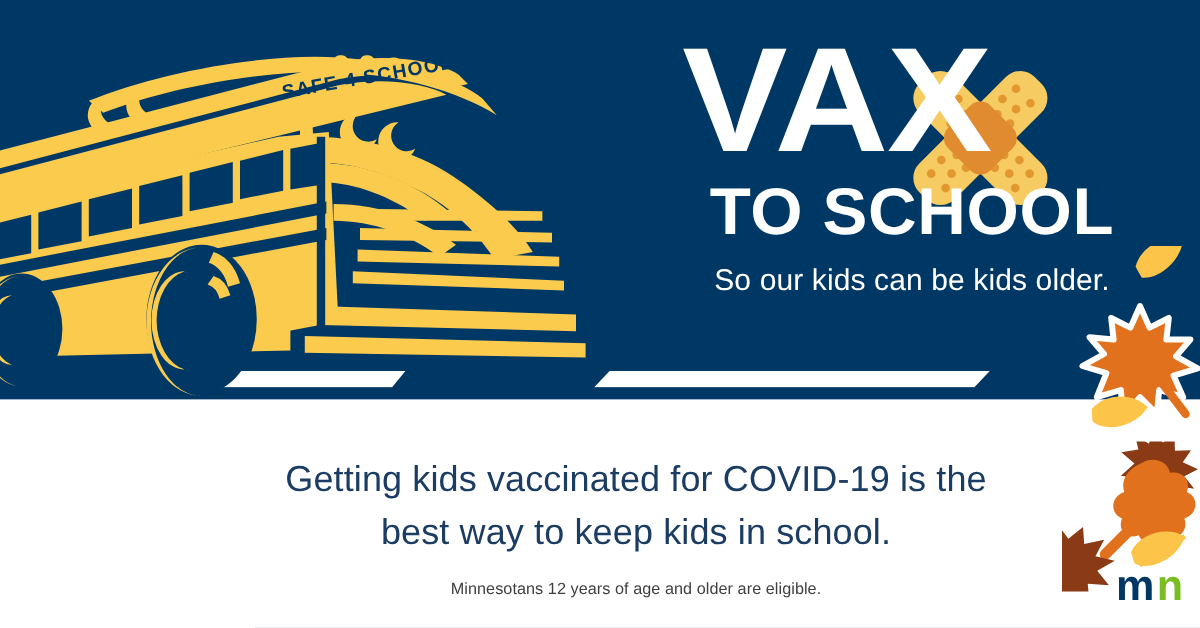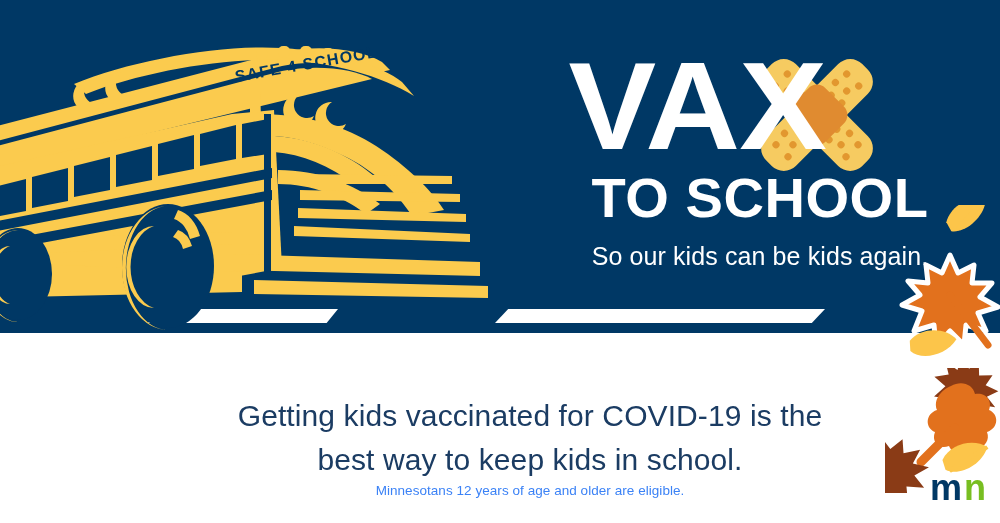--- a/index.html
+++ b/index.html
@@ -21,21 +21,21 @@
   
   .road-dash{position:absolute;bottom:10px;height:14px;background:#ffffff;}
   .rd1{left:148px;width:190px;clip-path:polygon(6% 0,100% 0,94% 100%,0 100%);}
   .rd2{left:495px;width:330px;clip-path:polygon(4% 0,100% 0,96% 100%,0 100%);}
 
   
   .bus{position:absolute;left:-18px;top:18px;width:560px;height:312px;}
 
   
   .headline{
-    position:absolute;left:560px;top:49px;width:400px;
+    position:absolute;left:560px;top:27px;width:400px;
     text-align:center;
   }
   .vax{
     color:#ffffff;
     font-family:"Liberation Sans",sans-serif;
     font-weight:700;
     font-size:124px;
     line-height:0.92;
     letter-spacing:-1px;
     margin:0;
@@ -67,32 +67,32 @@
   .bandage{position:absolute;left:742px;top:40px;width:150px;height:150px;}
 
   
   .lower{
     position:absolute;left:0;top:333px;width:1000px;height:190px;
     background:#ffffff;
   }
   .mn-arm{position:absolute;left:16px;top:366px;width:150px;height:150px;}
 
   .body-copy{
-    position:absolute;left:200px;top:394px;width:660px;
+    position:absolute;left:200px;top:378px;width:660px;
     text-align:center;
     color:#1b3c63;
     font-size:30px;
     line-height:1.45;
     font-weight:400;
     letter-spacing:0.1px;
   }
   .fineprint{
     position:absolute;left:200px;top:483px;width:660px;
     text-align:center;
-    color:#3b82f6;
+    color:#404040;
     font-size:13.5px;
     letter-spacing:0.05px;
   }
 
   
   .leaves-top{position:absolute;left:890px;top:205px;width:115px;height:175px;}
   .leaves-bottom{position:absolute;left:885px;top:368px;width:120px;height:125px;}
   .mn-logo{position:absolute;left:930px;top:470px;width:64px;height:36px;}
 </style>
 </head>
@@ -228,21 +228,21 @@
           </g>
         </g>
         <rect x="-25" y="-25" width="50" height="50" rx="12" fill="#E08B30" transform="rotate(45)"></rect>
       </g>
     </svg>
   </div>
 
   <div class="headline">
     <div class="vax">VAX</div>
     <div class="toschool">TO SCHOOL</div>
-    <div class="tagline">So our kids can be kids again.</div>
+    <div class="tagline">So our kids can be kids older.</div>
   </div>
 
   <div class="lower"></div>
 
 
   <div class="body-copy">
     <div>Getting kids vaccinated for COVID-19 is the</div>
     <div>best way to keep kids in school.</div>
   </div>
   <div class="fineprint">Minnesotans 12 years of age and older are eligible.</div>

